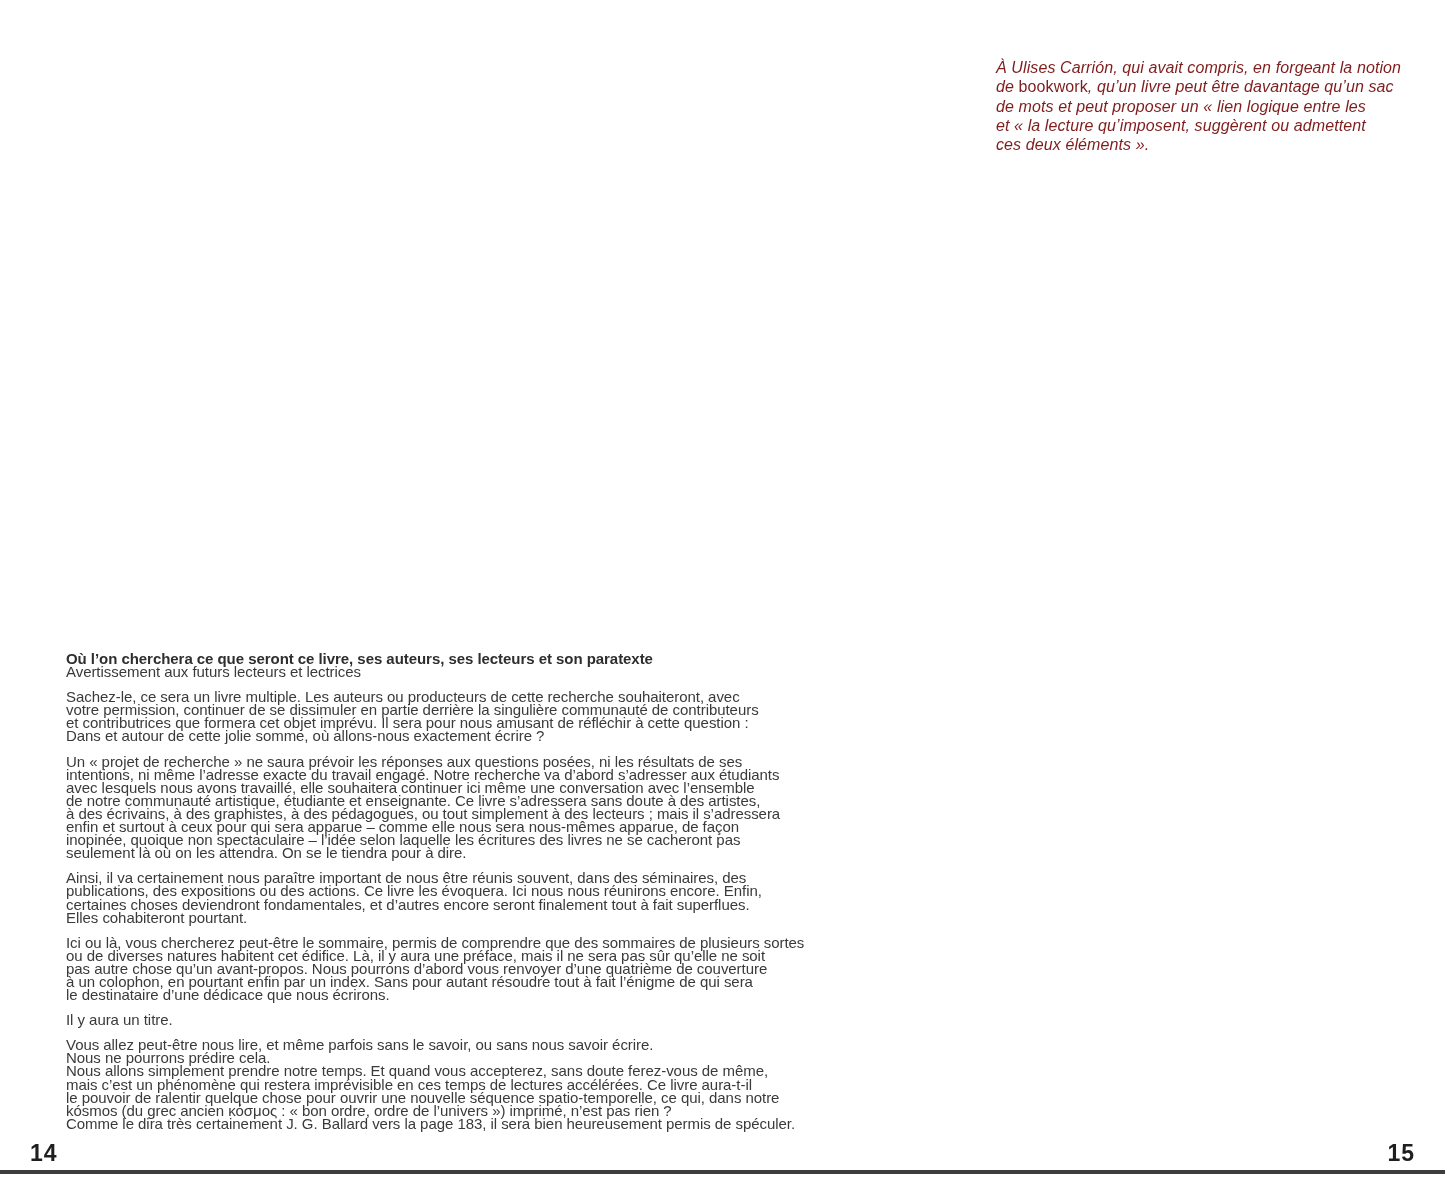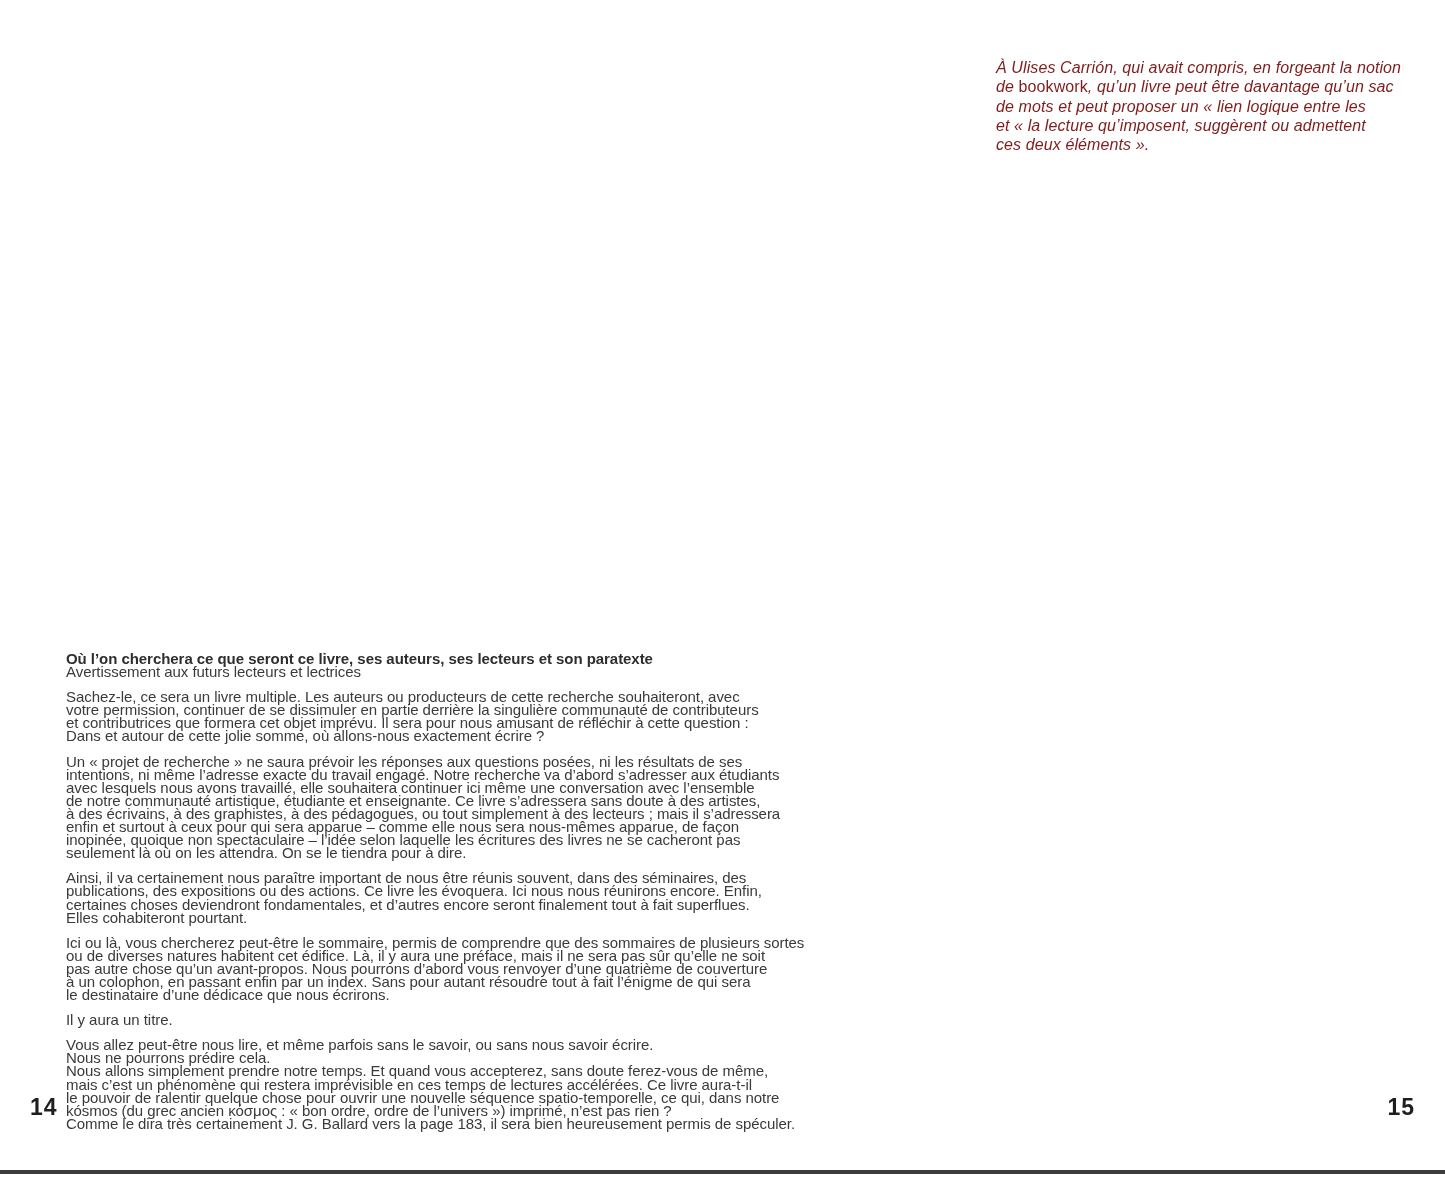--- a/index.html
+++ b/index.html
@@ -42,21 +42,21 @@
     color: #2e2e2e;
   }
   .subheading {
   }
   .para { margin-top: 12px; }
   .tline { white-space: nowrap; }
   .it { }
   
   .pagenum {
     position: absolute;
-    top: 1094px;
+    top: 1140px;
     font-size: 23px;
     font-weight: bold;
     color: #1f1f1f;
     letter-spacing: 1px;
   }
   .pagenum.pn-left { left: 30px; }
   .pagenum.pn-right { right: 30px; }
   .footer-rule {
     position: absolute;
     left: 0;
@@ -102,21 +102,21 @@
         <div class="para">
           <div class="tline"><span>Ainsi, il va certainement nous paraître important de nous être réunis souvent, dans des séminaires, des</span></div>
           <div class="tline"><span>publications, des expositions ou des actions. Ce livre les évoquera. Ici nous nous réunirons encore. Enfin,</span></div>
           <div class="tline"><span>certaines choses deviendront fondamentales, et d’autres encore seront finalement tout à fait superflues.</span></div>
           <div class="tline"><span>Elles cohabiteront pourtant.</span></div>
         </div>
         <div class="para">
           <div class="tline"><span>Ici ou là, vous chercherez peut-être le sommaire, permis de comprendre que des sommaires de plusieurs sortes</span></div>
           <div class="tline"><span>ou de diverses natures habitent cet édifice. Là, il y aura une préface, mais il ne sera pas sûr qu’elle ne soit</span></div>
           <div class="tline"><span>pas autre chose qu’un avant-propos. Nous pourrons d’abord vous renvoyer d’une quatrième de couverture</span></div>
-          <div class="tline"><span>à un colophon, en passant enfin par un index. Sans pour autant résoudre tout à fait l’énigme de qui sera</span></div>
+          <div class="tline"><span>à un colophon, en pourtant enfin par un index. Sans pour autant résoudre tout à fait l’énigme de qui sera</span></div>
           <div class="tline"><span>le destinataire d’une dédicace que nous écrirons.</span></div>
         </div>
         <div class="para">
           <div class="tline"><span>Il y aura un titre.</span></div>
         </div>
         <div class="para">
           <div class="tline"><span>Vous allez peut-être nous lire, et même parfois sans le savoir, ou sans nous savoir écrire.</span></div>
           <div class="tline"><span>Nous ne pourrons prédire cela.</span></div>
           <div class="tline"><span>Nous allons simplement prendre notre temps. Et quand vous accepterez, sans doute ferez-vous de même,</span></div>
           <div class="tline"><span>mais c’est un phénomène qui restera imprévisible en ces temps de lectures accélérées. Ce livre aura-t-il</span></div>

